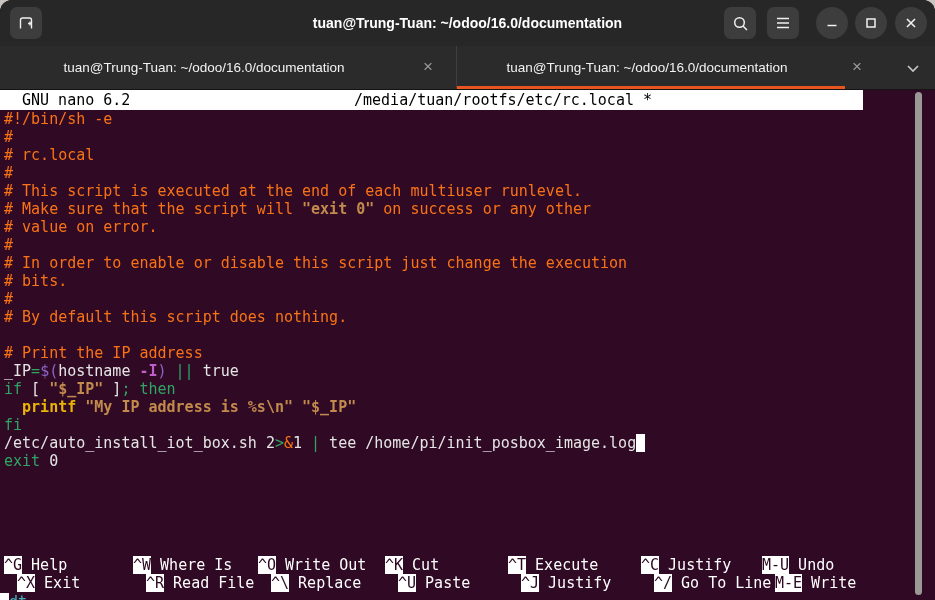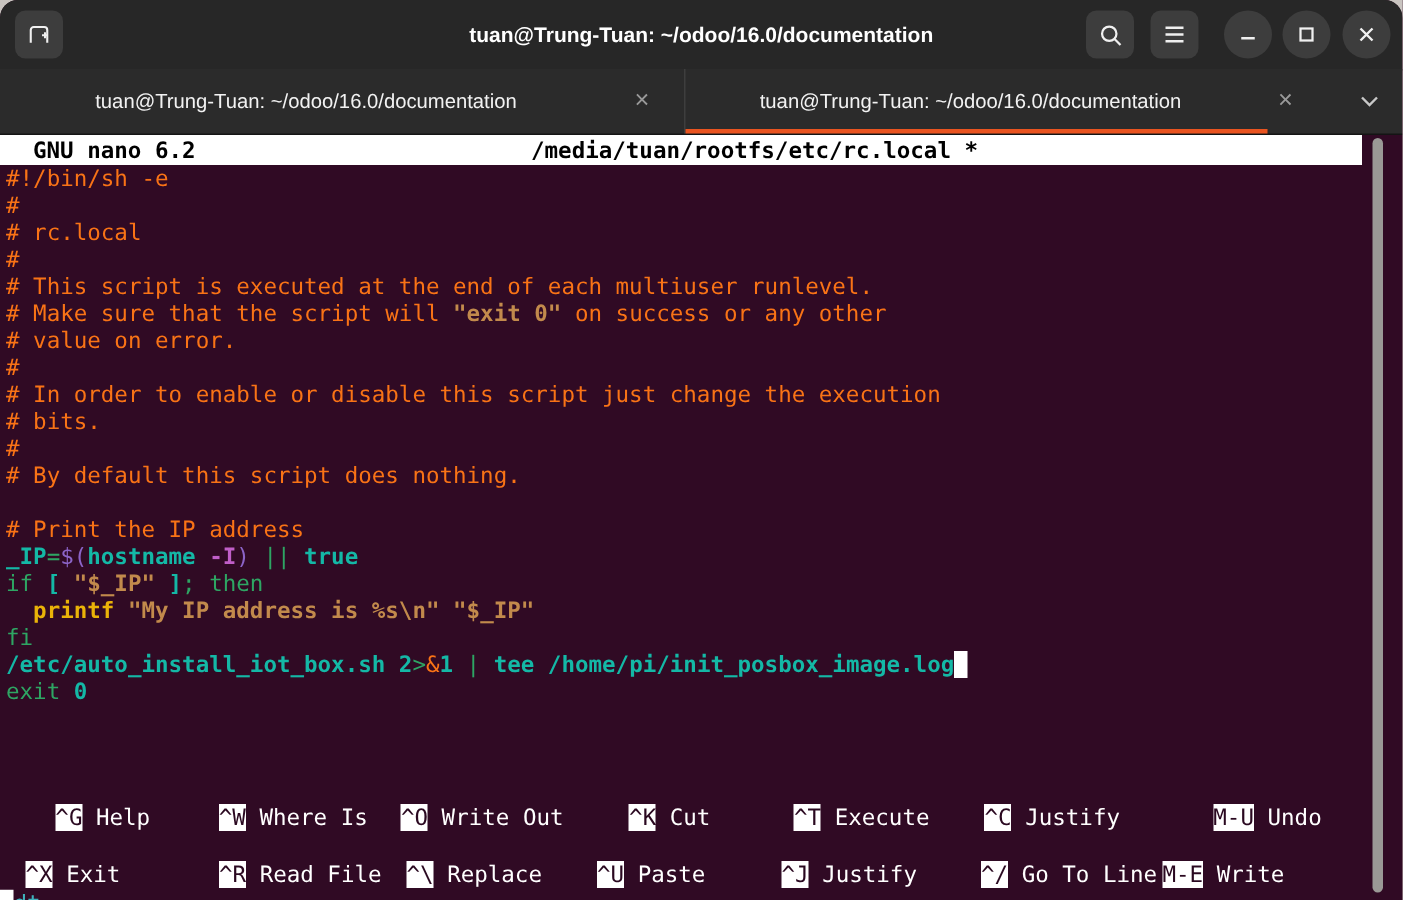--- a/index.html
+++ b/index.html
@@ -23,37 +23,37 @@
   .tab{position:absolute;top:0;height:43px;}
   #tab-0{left:0;width:456px;border-right:1px solid #3e3e3e;}
   #tab-1{left:457px;width:428px;}
   .tab-title{position:absolute;left:0;right:48px;top:0;height:43px;line-height:43px;text-align:center;color:#f2f2f2;font-size:13.5px;white-space:nowrap;overflow:hidden;}
   .tab-close{position:absolute;right:16px;top:9px;width:24px;height:24px;line-height:24px;text-align:center;color:#9a9a9a;font-size:17px;cursor:pointer;}
   #tab-underline{position:absolute;left:0;bottom:0;width:388px;height:3px;background:#E95420;}
   #tab-chevron{position:absolute;left:898px;top:9px;width:30px;height:26px;display:flex;align-items:center;justify-content:center;cursor:pointer;}
 
   
   #terminal{position:absolute;left:0;top:90px;width:935px;height:510px;background:#300a24;font-family:"DejaVu Sans Mono",monospace;font-size:15px;line-height:18px;}
-  #nano-header{position:absolute;left:0;top:0;width:908px;height:20px;background:#ffffff;color:#000000;font-weight:bold;white-space:pre;}
+  #nano-header{position:absolute;left:0;top:0;width:832px;height:20px;background:#ffffff;color:#000000;font-weight:normal;white-space:pre;padding-left:31px;}
   #nano-version{position:absolute;left:22px;top:1px;}
   #nano-filename{position:absolute;left:343px;top:1px;margin-left:11px;}
   #editor-content{position:absolute;left:4px;top:20px;white-space:pre;}
   .line{height:18px;white-space:pre;}
-  .tw{color:#14b8a6;font-weight:bold;}
+  .tw{color:#e5e5e5;}
   .tc{color:#f97316;}
   .tg{color:#2ea563;}
   .to{color:#c28a4c;font-weight:bold;}
   .tb{color:#eab308;font-weight:bold;}
   .tv{color:#8c64c8;}
   .tm{color:#c05fc8;font-weight:bold;}
   .tcur{background:#ffffff;color:#300a24;}
 
   
   .sc-row{position:absolute;left:4px;width:924px;height:18px;display:grid;grid-template-columns:129px 125px 127px 123px 133px 121px auto;}
-  #shortcut-row1{top:446px;text-align:center;}
+  #shortcut-row1{top:466px;}
   #shortcut-row2{top:484px;margin-left:13px;}
   .sc-cell{white-space:pre;color:#ffffff;cursor:pointer;}
   .sc-key{background:#ffffff;color:#2a0820;font-weight:normal;}
 
   
   #bottom-sliver{position:absolute;left:0;top:503px;width:935px;height:7px;overflow:hidden;}
   #bottom-sliver .inner{position:absolute;left:0;top:0;height:18px;white-space:pre;}
   #bottom-sliver .chip{display:inline-block;width:9px;height:18px;background:#ffffff;vertical-align:top;}
   #bottom-sliver .txt{color:#3fb2bd;}
 

